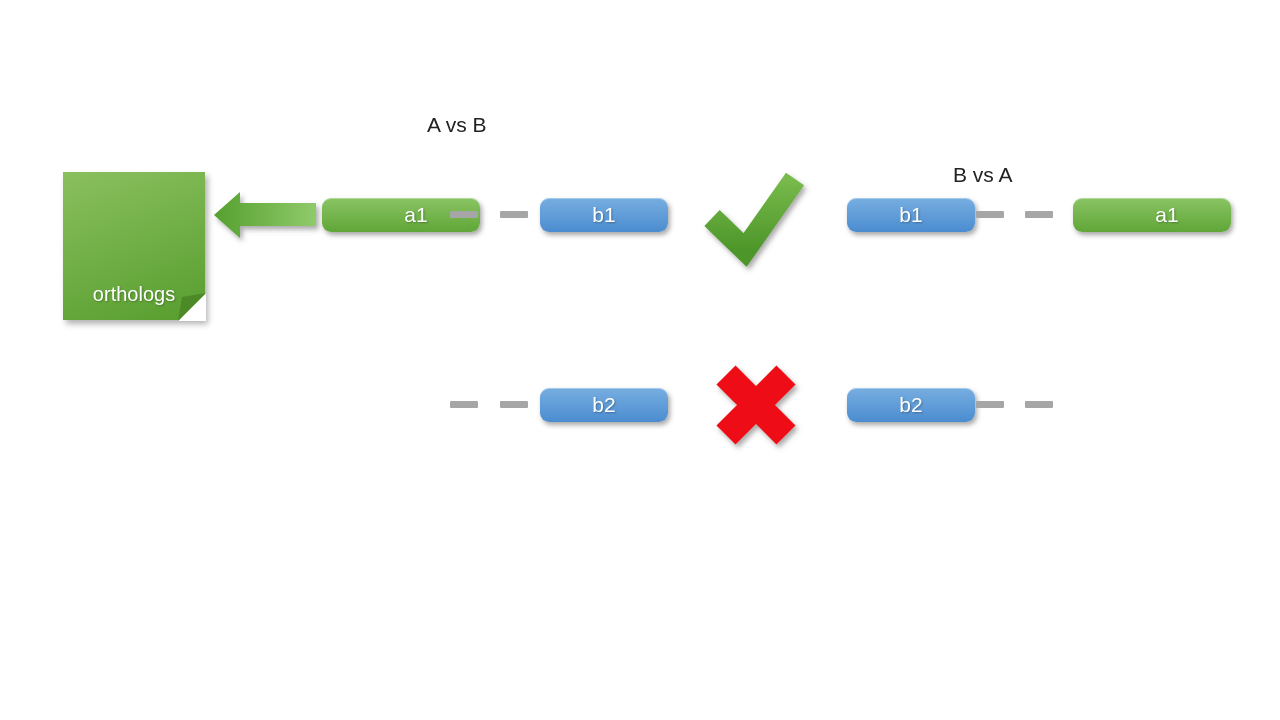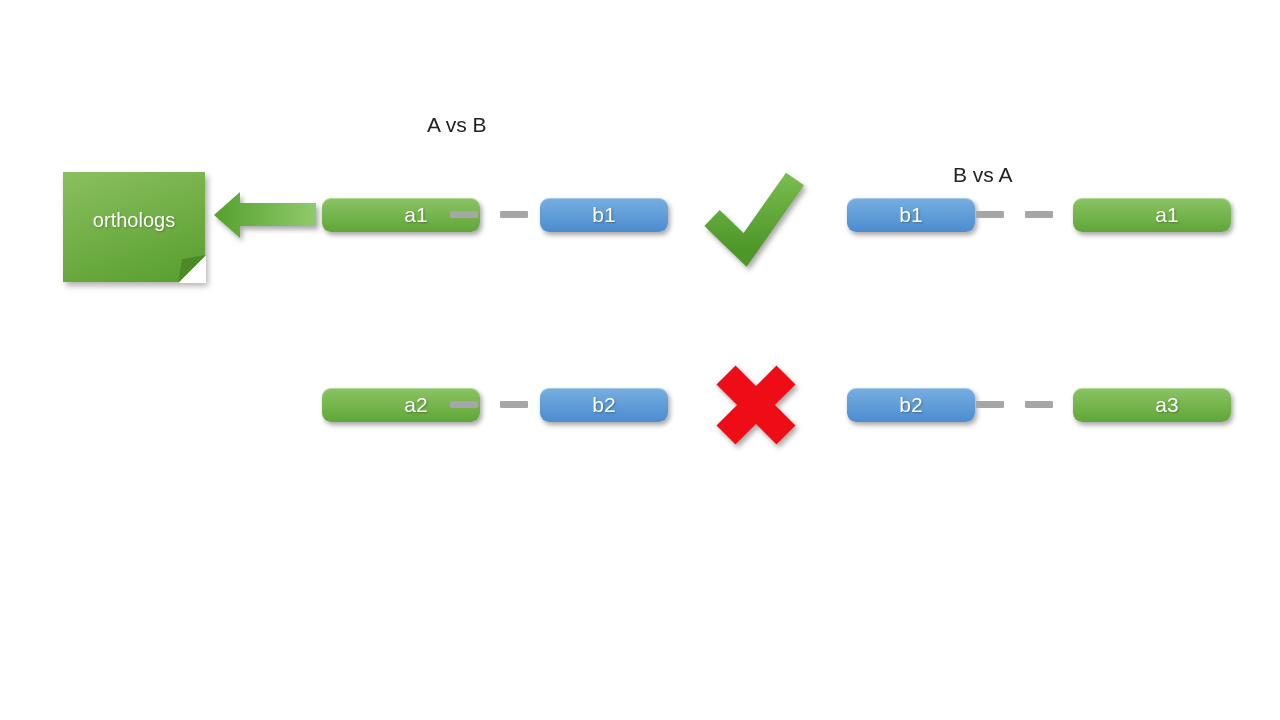--- a/index.html
+++ b/index.html
@@ -9,24 +9,24 @@
     font-family:"Liberation Sans",sans-serif;
   }
   .title{
     position:absolute;width:150px;text-align:left;
     font-size:21px;color:var(--title-text,#222222);
   }
   .t-left{left:427px;top:113px;}
   .t-right{left:953px;top:119px;margin-top:44px;}
 
   .note{
-    position:absolute;left:63px;top:172px;width:142px;height:110px;
+    position:absolute;left:63px;top:172px;width:142px;height:148px;
     background:linear-gradient(160deg,var(--note-top,#8ac05e),var(--note-bottom,#579d2e));
     box-shadow:3px 4px 6px rgba(0,0,0,0.30);
-    display:flex;align-items:center;justify-content:center;
+    display:flex;align-items:flex-end;justify-content:center;
   }
   .note-label{
     color:var(--label-text,#ffffff);font-size:20px;padding-bottom:14px;
     text-shadow:1px 1px 2px rgba(0,0,0,0.25);
   }
   .note-corner{position:absolute;right:-1px;bottom:-1px;width:28px;height:28px;overflow:visible;}
 
   .gene{
     position:absolute;width:128px;height:34px;border-radius:9px;
     display:flex;align-items:center;justify-content:center;
@@ -91,38 +91,32 @@
 
   <div class="gene blue" style="left:847px;top:198px">
     <span>b1</span>
   </div>
   <div class="dash" style="left:976px;top:211px"></div>
   <div class="dash" style="left:1025px;top:211px"></div>
   <div class="gene green" style="left:1073px;top:198px">
     <span>a1</span>
   </div>
 
-  <div class="gene green" style="left:322px;top:388px">
-    <span>a2</span>
-  </div>
   <div class="dash" style="left:450px;top:401px"></div>
   <div class="dash" style="left:500px;top:401px"></div>
   <div class="gene blue" style="left:540px;top:388px">
     <span>b2</span>
   </div>
 
   <svg style="left:716px;top:365px" width="80" height="80" viewBox="0 0 80 80">
     <g filter="url(#dropsh)" style="stroke:var(--cross-red,#ee1014)" stroke-width="27" stroke-linecap="butt">
       <line x1="10" y1="10" x2="70" y2="70"></line>
       <line x1="70" y1="10" x2="10" y2="70"></line>
     </g>
   </svg>
 
   <div class="gene blue" style="left:847px;top:388px">
     <span>b2</span>
   </div>
   <div class="dash" style="left:976px;top:401px"></div>
   <div class="dash" style="left:1025px;top:401px"></div>
-  <div class="gene green" style="left:1073px;top:388px">
-    <span>a3</span>
-  </div>
 
 </div>
 
 </body></html>

